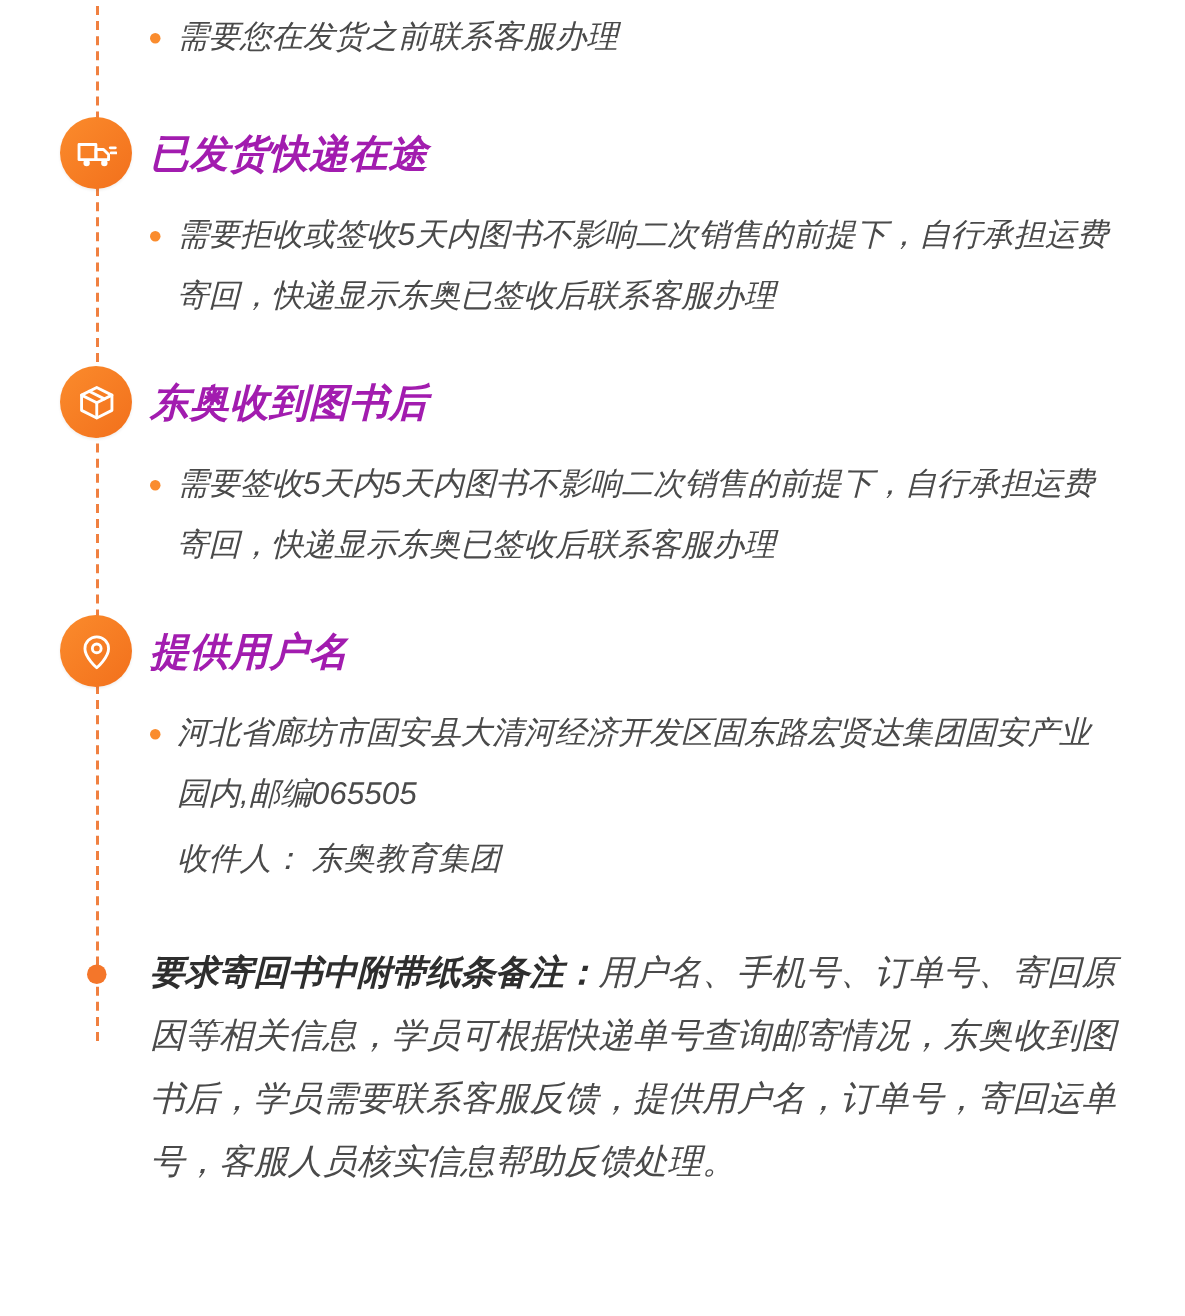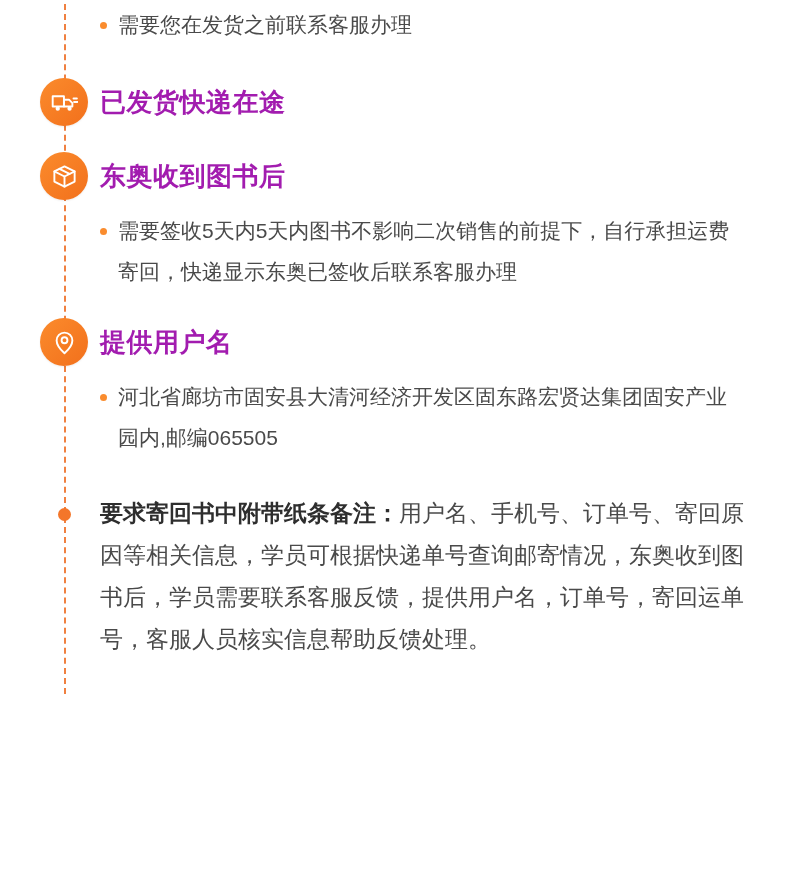--- a/index.html
+++ b/index.html
@@ -25,20 +25,21 @@
     position: absolute;
     left: 64px;
     top: 0;
     width: 0;
     height: 690px;
     border-left: 2px dashed #f08040;
   }
   .content {
     position: relative;
     padding: 0 44px 0 0;
+    font-style: italic;
   }
   .section {
     position: relative;
     padding-left: 100px;
     box-sizing: border-box;
   }
   
   .icon-badge {
     position: absolute;
     left: 40px;
@@ -144,20 +145,23 @@
       <div class="icon-badge">
         <svg width="27" height="27" viewBox="0 0 24 24" fill="none" stroke="#ffffff" stroke-width="1.7" stroke-linecap="round" stroke-linejoin="round">
           <path d="M1.5 6.5h10v9h-10z"></path>
           <path d="M11.5 9.5h4.5l3 3v3h-7.5z"></path>
           <circle cx="6" cy="17.5" r="1.9" fill="#ffffff" stroke="none"></circle>
           <circle cx="16.5" cy="17.5" r="1.9" fill="#ffffff" stroke="none"></circle>
           <path d="M20 8.5h3M20.5 11.5h3"></path>
         </svg>
       </div>
       <h2 class="section-title">已发货快递在途</h2>
+      <ul class="bullet-list">
+        <li class="bullet-item">需要拒收或签收5天内图书不影响二次销售的前提下，自行承担运费寄回，快递显示东奥已签收后联系客服办理</li>
+      </ul>
     </div>
 
     <div class="section" style="margin-top:26px;">
       <div class="icon-badge">
         <svg width="27" height="27" viewBox="0 0 24 24" fill="none" stroke="#ffffff" stroke-width="1.7" stroke-linecap="round" stroke-linejoin="round">
           <path d="M3 7.5l9-4.5 9 4.5v9l-9 4.5-9-4.5z"></path>
           <path d="M3 7.5l9 4.5 9-4.5"></path>
           <path d="M12 12v9"></path>
           <path d="M7.5 5.2l9 4.5"></path>
         </svg>
@@ -173,20 +177,21 @@
         <svg width="27" height="27" viewBox="0 0 24 24" fill="none" stroke="#ffffff" stroke-width="1.7" stroke-linecap="round" stroke-linejoin="round">
           <path d="M12 21.5s7-6.1 7-11.3A7 7 0 0 0 5 10.2c0 5.2 7 11.3 7 11.3z"></path>
           <circle cx="12" cy="10" r="2.6"></circle>
         </svg>
       </div>
       <h2 class="section-title">提供用户名</h2>
       <ul class="bullet-list">
         <li class="bullet-item">河北省廊坊市固安县大清河经济开发区固东路宏贤达集团固安产业园内,邮编065505</li>
       </ul>
       <div class="addr-lines">
+        <div class="plain-line" style="padding-left:18px;">收件人： 东奥教育集团</div>
       </div>
     </div>
 
     <div class="note">
       <span class="note-dot"></span>
       <div class="note-text"><b>要求寄回书中附带纸条备注：</b><span>用户名、手机号、订单号、寄回原因等相关信息，学员可根据快递单号查询邮寄情况，东奥收到图书后，学员需要联系客服反馈，提供用户名，订单号，寄回运单号，客服人员核实信息帮助反馈处理。</span></div>
     </div>
 
   </div>
 </div>

